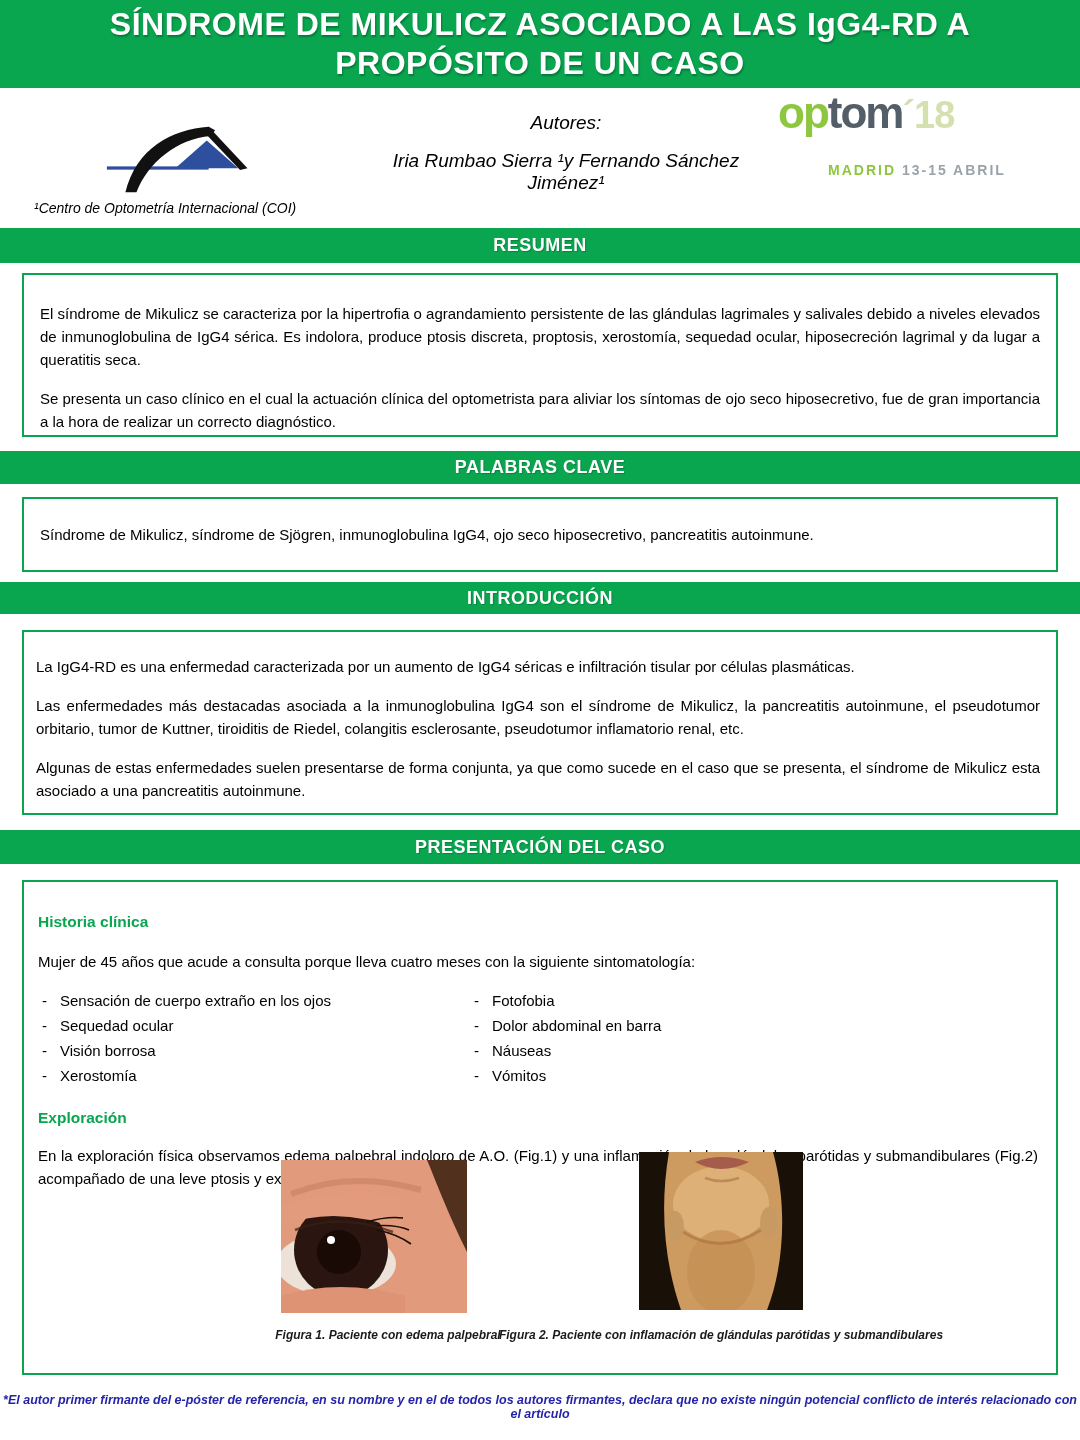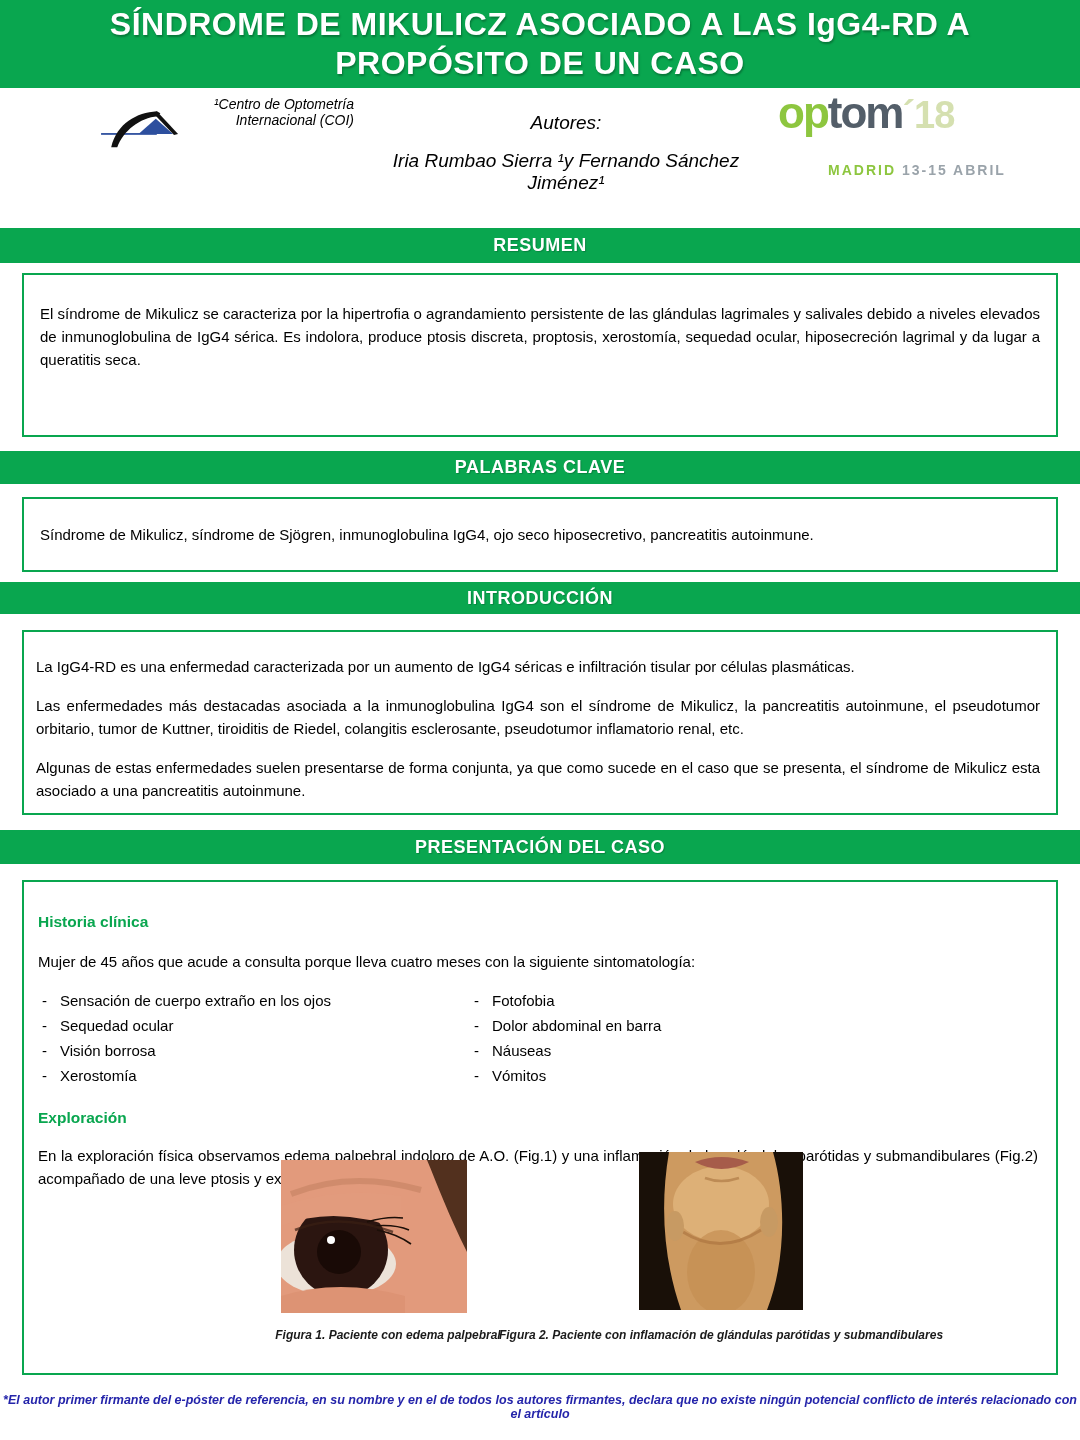--- a/index.html
+++ b/index.html
@@ -7,21 +7,21 @@
               font-family:"Liberation Sans", sans-serif; color:#000; }
 
   
   .title-bar { height:88px; background:var(--accent-green,#09a64f); color:#fff;
                display:flex; flex-direction:column; justify-content:center; text-align:center; }
   .title-line { font-size:32px; font-weight:700; line-height:39px;
                 text-shadow:1px 2px 2px rgba(0,0,0,.28); letter-spacing:.5px; }
 
   
   .logo-row { height:140px; display:flex; align-items:stretch; padding:4px 34px 0 34px; }
-  .coi-block { width:320px; display:flex; flex-direction:row; justify-content:flex-end; padding-bottom:12px;text-align:right; }
+  .coi-block { width:320px; display:flex; flex-direction:column; justify-content:flex-end; padding-bottom:12px; }
   .coi-svg { margin-left:62px; }
   .affiliation { font-style:italic; font-size:14px; margin-top:4px; }
   .authors-block { flex:1; display:flex; flex-direction:column; justify-content:center;
                    text-align:center; font-style:italic; font-size:19px; gap:16px; padding-bottom:14px; }
   .optom-block { width:268px; display:flex; flex-direction:column; justify-content:flex-start;
                  padding-bottom:22px;gap:7px; }
   .optom-word { font-weight:700; font-size:44px; letter-spacing:-2px; line-height:42px; white-space:nowrap; }
   .optom-op  { color:var(--optom-green,#8dc63f); }
   .optom-tom { color:var(--optom-slate,#535e69); }
   .optom-year { color:var(--optom-pale,#d5e0b0); font-size:38px; letter-spacing:-1px; }
@@ -103,20 +103,21 @@
     <div class="optom-venue">
       <span class="optom-city">MADRID</span>
       <span class="optom-dates">13-15 ABRIL</span>
     </div>
   </div>
 </div>
 
 <div id="bar-resumen" class="section-bar">RESUMEN</div>
 <div id="box-resumen" class="box">
   <p class="body-text">El síndrome de Mikulicz se caracteriza por la hipertrofia o agrandamiento persistente de las glándulas lagrimales y salivales debido a niveles elevados de inmunoglobulina de IgG4 sérica. Es indolora, produce ptosis discreta, proptosis, xerostomía, sequedad ocular, hiposecreción lagrimal y da lugar a queratitis seca.</p>
+  <p class="body-text">Se presenta un caso clínico en el cual la actuación clínica del optometrista para aliviar los síntomas de ojo seco hiposecretivo, fue de gran importancia a la hora de realizar un correcto diagnóstico.</p>
 </div>
 
 <div id="bar-palabras" class="section-bar">PALABRAS CLAVE</div>
 <div id="box-palabras" class="box">
   <p class="body-text">Síndrome de Mikulicz, síndrome de Sjögren, inmunoglobulina IgG4, ojo seco hiposecretivo, pancreatitis autoinmune.</p>
 </div>
 
 <div id="bar-intro" class="section-bar">INTRODUCCIÓN</div>
 <div id="box-intro" class="box">
   <p class="body-text">La IgG4-RD es una enfermedad caracterizada por un aumento de IgG4 séricas e infiltración tisular por células plasmáticas.</p>

